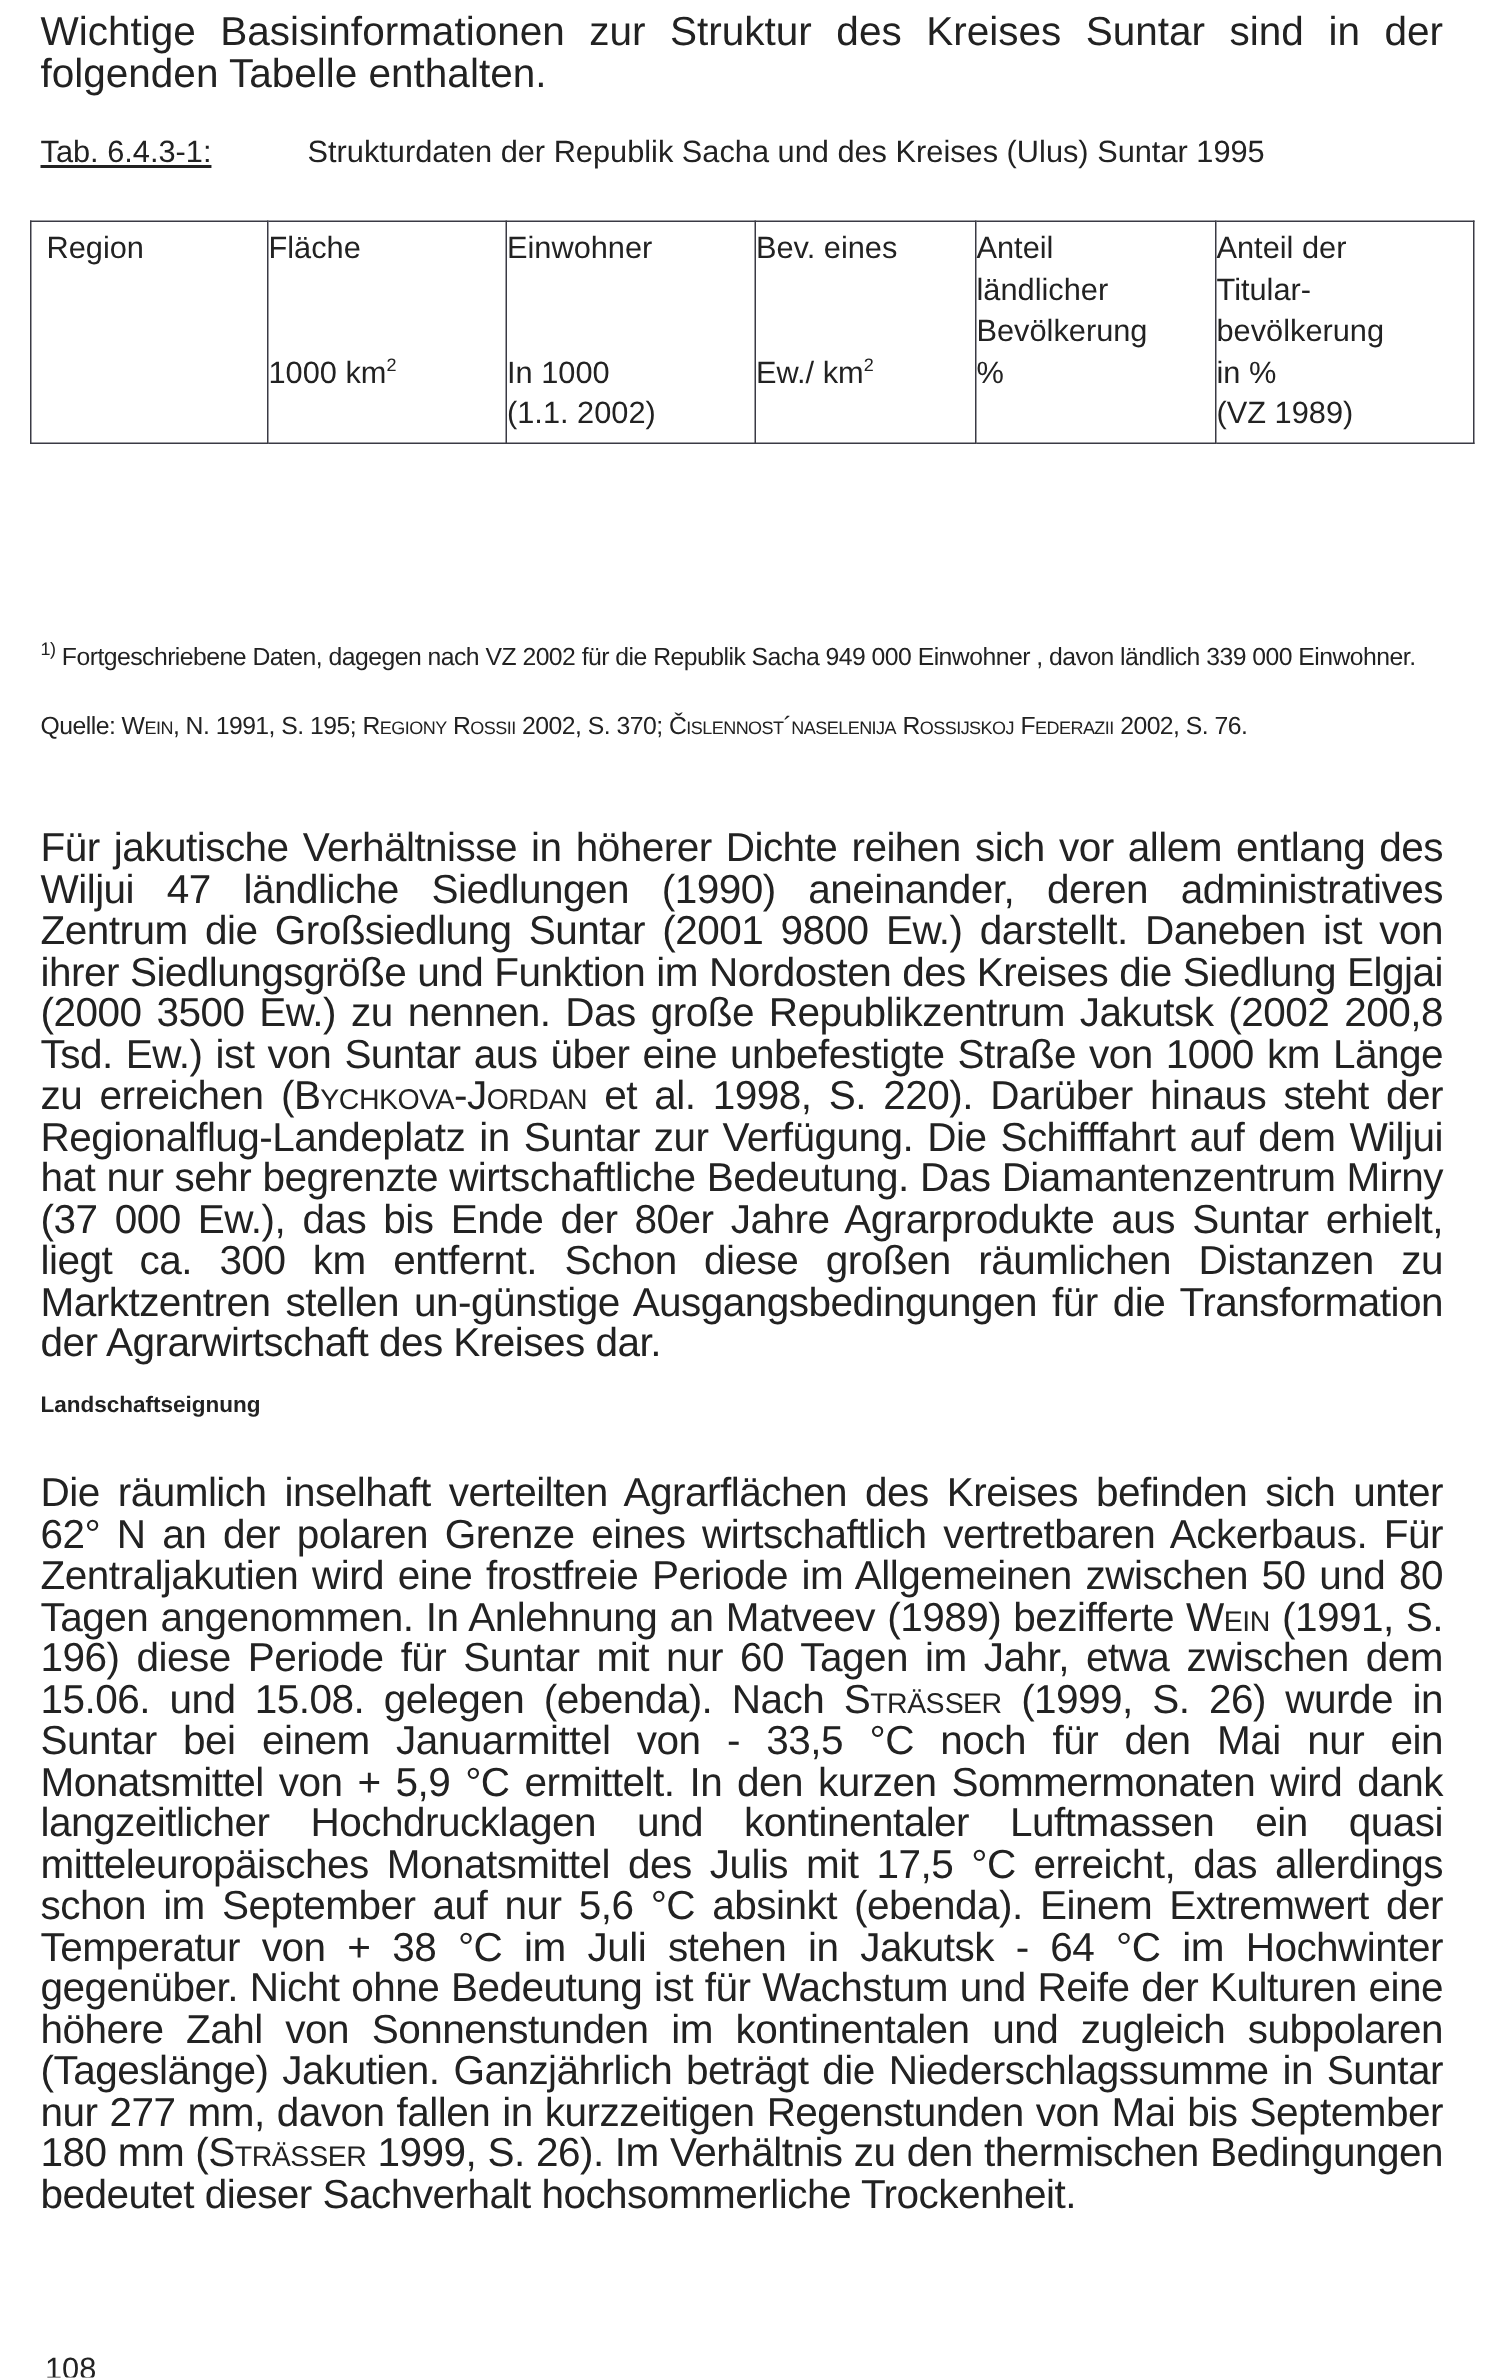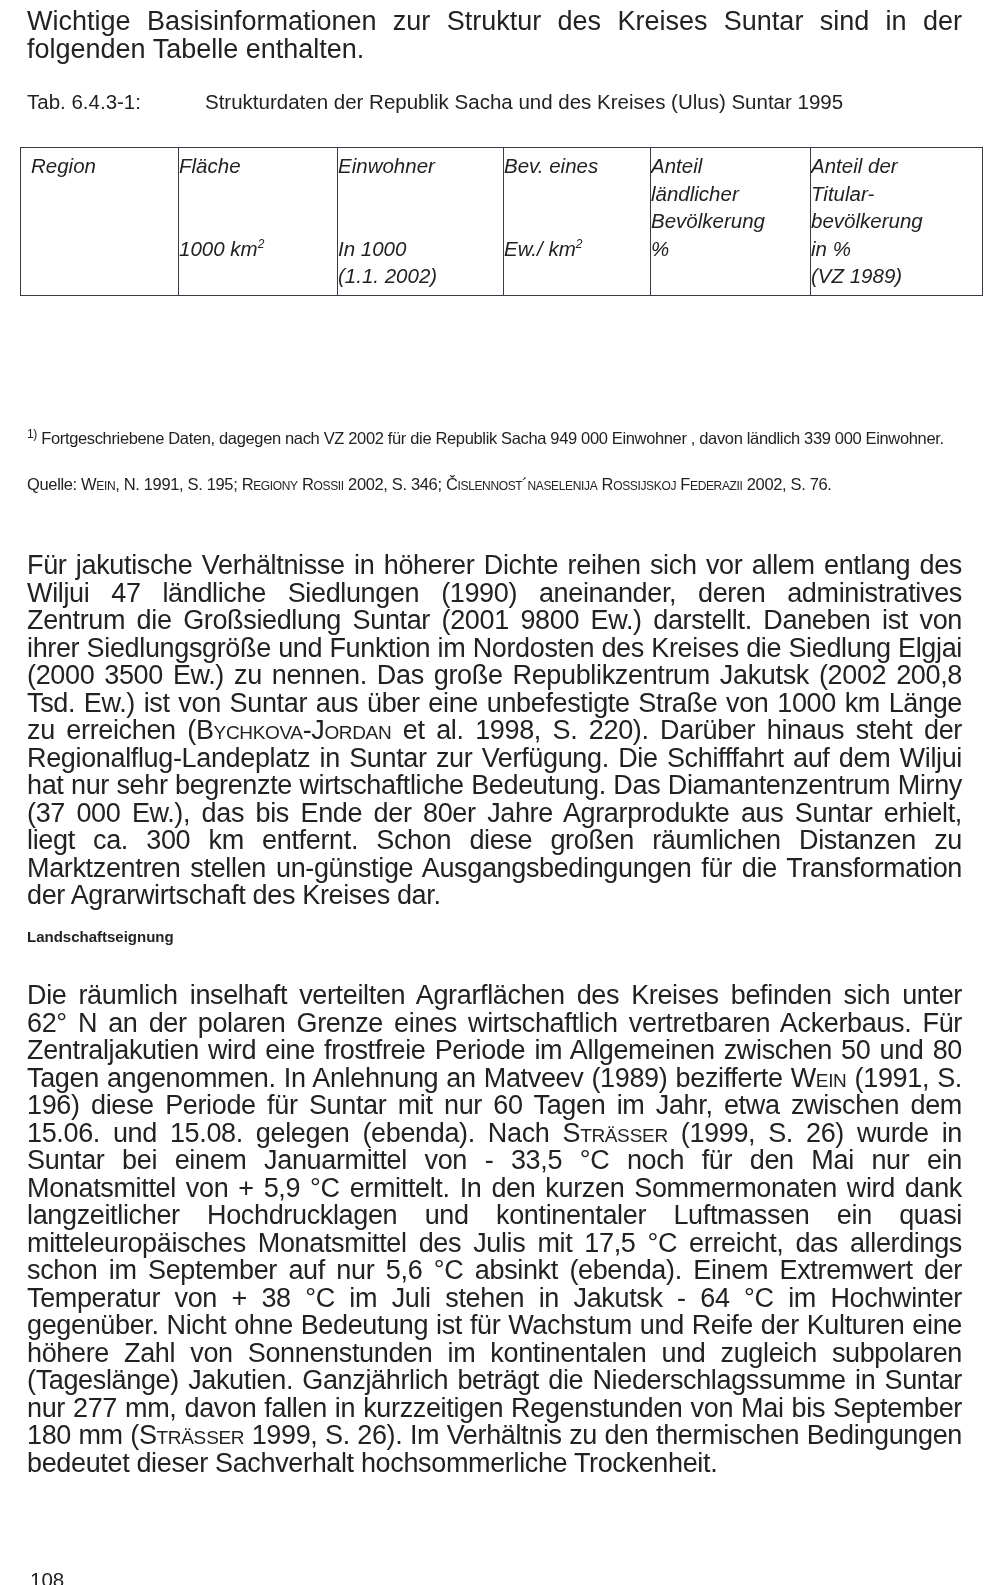--- a/index.html
+++ b/index.html
@@ -10,28 +10,28 @@
   }
   .p {
     position: absolute; left: 27px; width: 935px;
     font-size: 27px; line-height: 27.5px;
     text-align: justify; margin: 0;
   }
   .narrow { font-family: "Liberation Sans", sans-serif; letter-spacing: -0.35px; }
   .sc { font-variant: small-caps; }
   #intro { top: 8px; }
   #tab-caption { position: absolute; top: 90px; left: 27px; font-size: 20.5px; }
-  #tab-caption .num { display: inline-block; width: 178px; }
+  #tab-caption .num { display: inline-block; width: 178px; text-decoration: underline; }
   table.data {
     position: absolute; left: 20px; top: 147px; width: 962px;
     border-collapse: collapse; font-size: 20.5px; line-height: 27.5px;
     table-layout: fixed;
   }
   table.data td, table.data th {
-    border: 1.6px solid #3a3a44; vertical-align: top; font-weight: normal; padding: 0; font-style: italic;
+    border: 1.6px solid #3a3a44; vertical-align: top; font-weight: normal; padding: 0;
   }
   table.data th { text-align: left; padding-top: 4px; }
   table.data th.region { text-align: left; padding-left: 10px; }
   table.data td { text-align: center; padding-top: 3px; }
   table.data td.region { text-align: left; padding-left: 10px; }
   .hdr-top { display: block; }
   .hdr-spacer { display: block; height: 55px; }
   sup { font-size: 12px; line-height: 0; vertical-align: super; }
   #footnote { position: absolute; top: 428px; left: 27px; width: 935px; font-size: 16.5px; line-height: 20.5px; text-align: justify; }
   #source { position: absolute; top: 474px; left: 27px; width: 935px; font-size: 16.5px; line-height: 20.5px; }
@@ -92,21 +92,21 @@
       <span class="hdr-top">bevölkerung</span>
       <span class="hdr-top">in %</span>
       <span class="hdr-top">(VZ 1989)</span>
     </th>
   </tr>
 </tbody>
   </table>
 
 <div id="footnote" class="narrow lastline"><sup>1)</sup><span> Fortgeschriebene Daten, dagegen nach VZ 2002 für die Republik Sacha 949 000 Einwohner , davon ländlich 339 000 Einwohner.</span></div>
 
-<div id="source" class="narrow"><span>Quelle: </span><span class="sc">Wein</span><span>, N. 1991, S. 195; </span><span class="sc">Regiony Rossii</span><span> 2002, S. 346; </span><span class="sc">Čislennost´naselenija Rossijskoj Federazii</span><span> 2002, S. 76.</span></div>
+<div id="source" class="narrow"><span>Quelle: </span><span class="sc">Wein</span><span>, N. 1991, S. 195; </span><span class="sc">Regiony Rossii</span><span> 2002, S. 370; </span><span class="sc">Čislennost´naselenija Rossijskoj Federazii</span><span> 2002, S. 76.</span></div>
 
 <p id="para1" class="p narrow lastline"><span>Für jakutische Verhältnisse in höherer Dichte reihen sich vor allem entlang des Wiljui 47 ländliche Siedlungen (1990) aneinander, deren administratives Zentrum die Großsiedlung Suntar (2001 9800 Ew.) darstellt. Daneben ist von ihrer Siedlungsgröße und Funktion im Nordosten des Kreises die Siedlung Elgjai (2000 3500 Ew.) zu nennen. Das große Republikzentrum Jakutsk (2002 200,8 Tsd. Ew.) ist von Suntar aus über eine unbefestigte Straße von 1000 km Länge zu erreichen (</span><span class="sc">Bychkova-Jordan</span><span> et al. 1998, S. 220). Darüber hinaus steht der Regionalflug-Landeplatz in Suntar zur Verfügung. Die Schifffahrt auf dem Wiljui hat nur sehr begrenzte wirtschaftliche Bedeutung. Das Diamantenzentrum Mirny (37 000 Ew.), das bis Ende der 80er Jahre Agrarprodukte aus Suntar erhielt, liegt ca. 300 km entfernt. Schon diese großen räumlichen Distanzen zu Marktzentren stellen un-günstige Ausgangsbedingungen für die Transformation der Agrarwirtschaft des Kreises dar.</span></p>
 
 <div id="heading">Landschaftseignung</div>
 
 <p id="para2" class="p narrow lastline"><span>Die räumlich inselhaft verteilten Agrarflächen des Kreises befinden sich unter 62° N an der polaren Grenze eines wirtschaftlich vertretbaren Ackerbaus. Für Zentraljakutien wird eine frostfreie Periode im Allgemeinen zwischen 50 und 80 Tagen angenommen. In Anlehnung an Matveev (1989) bezifferte </span><span class="sc">Wein</span><span> (1991, S. 196) diese Periode für Suntar mit nur 60 Tagen im Jahr, etwa zwischen dem 15.06. und 15.08. gelegen (ebenda). Nach </span><span class="sc">Sträßer</span><span> (1999, S. 26) wurde in Suntar bei einem Januarmittel von - 33,5 °C noch für den Mai nur ein Monatsmittel von + 5,9 °C ermittelt. In den kurzen Sommermonaten wird dank langzeitlicher Hochdrucklagen und kontinentaler Luftmassen ein quasi mitteleuropäisches Monatsmittel des Julis mit 17,5 °C erreicht, das allerdings schon im September auf nur 5,6 °C absinkt (ebenda). Einem Extremwert der Temperatur von + 38 °C im Juli stehen in Jakutsk - 64 °C im Hochwinter gegenüber. Nicht ohne Bedeutung ist für Wachstum und Reife der Kulturen eine höhere Zahl von Sonnenstunden im kontinentalen und zugleich subpolaren (Tageslänge) Jakutien. Ganzjährlich beträgt die Niederschlagssumme in Suntar nur 277 mm, davon fallen in kurzzeitigen Regenstunden von Mai bis September 180 mm (</span><span class="sc">Sträßer</span><span> 1999, S. 26). Im Verhältnis zu den thermischen Bedingungen bedeutet dieser Sachverhalt hochsommerliche Trockenheit.</span></p>
 
 <div id="page-number">108</div>
 
 </body></html>

